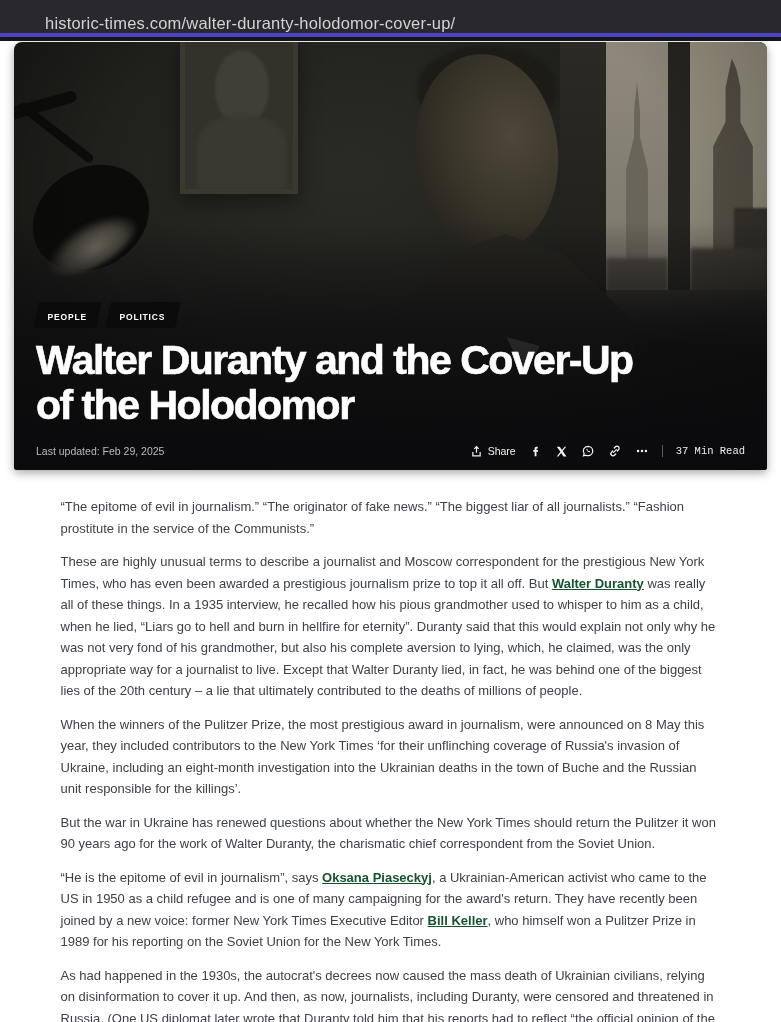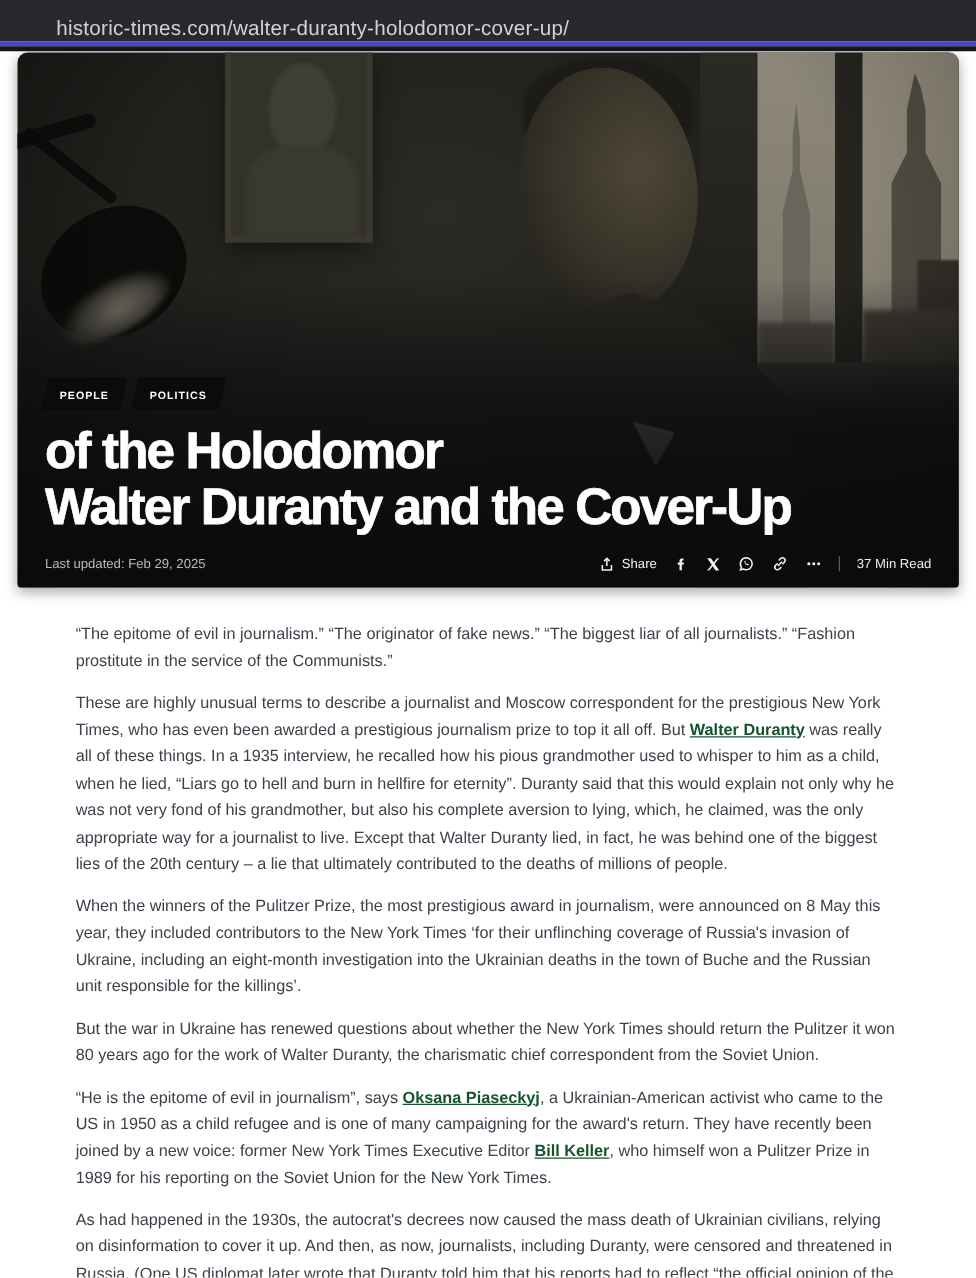--- a/index.html
+++ b/index.html
@@ -72,21 +72,21 @@
   .hero-title { color:#ffffff; font-size:41px; font-weight:bold; letter-spacing:-1.5px; line-height:45px;
                 -webkit-text-stroke:.6px #ffffff; margin-bottom:16px; }
   .hero-title span { display:block; }
   .meta-row { display:flex; align-items:center; justify-content:space-between; }
   .last-updated { color:#b9babd; font-size:10.5px; }
   .share-cluster { display:flex; align-items:center; gap:13px; }
   .share-btn { display:flex; align-items:center; gap:5px; color:#f2f2f2; font-size:10.5px; cursor:pointer; }
   .icon-btn { display:flex; align-items:center; cursor:pointer; }
   .icon-btn svg, .share-btn svg { display:block; }
   .meta-divider { width:1px; height:12px; background:#5a5a5e; }
-  .read-time { color:#ececee; font-size:10.5px; }
+  .read-time { color:#ececee; font-size:10.5px;font-family:Liberation Mono, monospace; }
 
   
   .article { width:660px; margin:26px auto 0; color:#3c424a; font-size:13px; line-height:21.5px; }
   .article p { margin:12px 0 7px; }
   .inline-link { color:#14532d; font-weight:bold; text-decoration:underline; cursor:pointer; }
 </style>
 </head>
 <body>
 
 <div class="topbar">
@@ -127,22 +127,22 @@
 
   <div class="hero-vignette"></div>
   <div class="hero-fade"></div>
 
   <div class="hero-content">
     <div class="tags-row">
         <span class="tag"><span class="tag-inner">PEOPLE</span></span>
         <span class="tag"><span class="tag-inner">POLITICS</span></span>
       </div>
     <h1 class="hero-title">
+      <span>Walter Duranty and the Cover-Up</span>
       <span>of the Holodomor</span>
-      <span>Walter Duranty and the Cover-Up</span>
     </h1>
     <div class="meta-row">
       <span class="last-updated">Last updated: Feb 29, 2025</span>
       <div class="share-cluster">
         <span class="share-btn">
           <span>
             <svg width="13" height="13" viewBox="0 0 16 16" fill="none" stroke="#f2f2f2" stroke-width="1.5">
               <path d="M3.5 8.5v5h9v-5"></path>
                 <path d="M8 2.5v7"></path>
                 <path d="M5.3 4.8L8 2.1l2.7 2.7"></path>
@@ -184,16 +184,16 @@
         <span class="read-time">37 Min Read</span>
       </div>
     </div>
   </div>
 </div>
 
 <div class="article">
     <p><span>“The epitome of evil in journalism.” “The originator of fake news.” “The biggest liar of all journalists.” “Fashion prostitute in the service of the Communists.”</span></p>
     <p><span>These are highly unusual terms to describe a journalist and Moscow correspondent for the prestigious New York Times, who has even been awarded a prestigious journalism prize to top it all off. But </span><a class="inline-link">Walter Duranty</a><span> was really all of these things. In a 1935 interview, he recalled how his pious grandmother used to whisper to him as a child, when he lied, “Liars go to hell and burn in hellfire for eternity”. Duranty said that this would explain not only why he was not very fond of his grandmother, but also his complete aversion to lying, which, he claimed, was the only appropriate way for a journalist to live. Except that Walter Duranty lied, in fact, he was behind one of the biggest lies of the 20th century – a lie that ultimately contributed to the deaths of millions of people.</span></p>
     <p><span>When the winners of the Pulitzer Prize, the most prestigious award in journalism, were announced on 8 May this year, they included contributors to the New York Times ‘for their unflinching coverage of Russia's invasion of Ukraine, including an eight-month investigation into the Ukrainian deaths in the town of Buche and the Russian unit responsible for the killings’.</span></p>
-    <p><span>But the war in Ukraine has renewed questions about whether the New York Times should return the Pulitzer it won 80 years ago for the work of Walter Duranty, the charismatic chief correspondent from the Soviet Union.</span></p>
+    <p><span>But the war in Ukraine has renewed questions about whether the New York Times should return the Pulitzer it won 90 years ago for the work of Walter Duranty, the charismatic chief correspondent from the Soviet Union.</span></p>
     <p><span>“He is the epitome of evil in journalism”, says </span><a class="inline-link">Oksana Piaseckyj</a><span>, a Ukrainian-American activist who came to the US in 1950 as a child refugee and is one of many campaigning for the award's return. They have recently been joined by a new voice: former New York Times Executive Editor </span><a class="inline-link">Bill Keller</a><span>, who himself won a Pulitzer Prize in 1989 for his reporting on the Soviet Union for the New York Times.</span></p>
     <p><span>As had happened in the 1930s, the autocrat's decrees now caused the mass death of Ukrainian civilians, relying on disinformation to cover it up. And then, as now, journalists, including Duranty, were censored and threatened in Russia. (One US diplomat later wrote that Duranty told him that his reports had to reflect “the official opinion of the Soviet regime”. But in an era before social networks and the internet, foreign journalists were among the few who could deliver news to the rest of the world, so their credibility was of paramount importance.</span></p>
   </div>
 
 </body></html>

